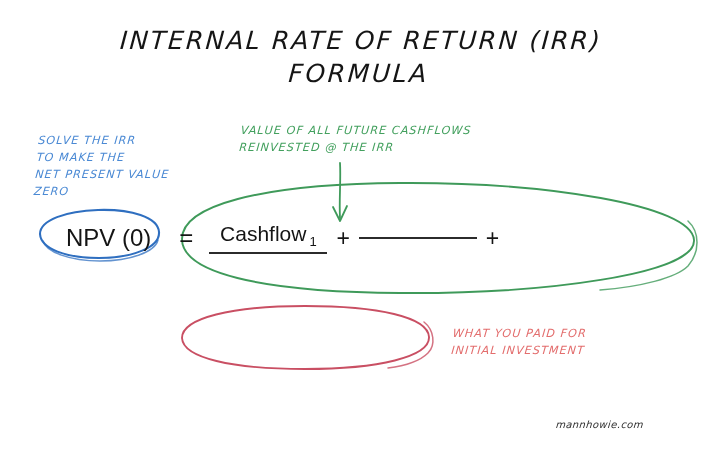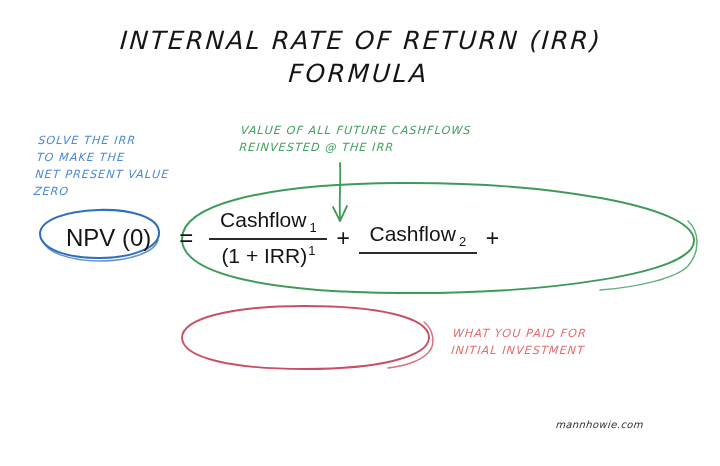--- a/index.html
+++ b/index.html
@@ -213,31 +213,25 @@
 
     <div id="npv-term">NPV (0)</div>
 
     <div id="equals-sign">=</div>
 
     <div class="fraction">
       <div class="frac-num">
         <span>Cashflow</span><span class="sub">1</span>
       </div>
       <div class="frac-bar"></div>
-      <div class="frac-den">
-        <span>(1 + IRR)</span><span class="sup">1</span>
-      </div>
     </div>
 
     <div class="plus-sign">+</div>
 
     <div class="fraction">
-      <div class="frac-num">
-        <span>Cashflow</span><span class="sub">2</span>
-      </div>
       <div class="frac-bar"></div>
     </div>
 
     <div class="plus-sign">+</div>
 
   </div>
 
 
   <div id="watermark">mannhowie.com</div>
 

